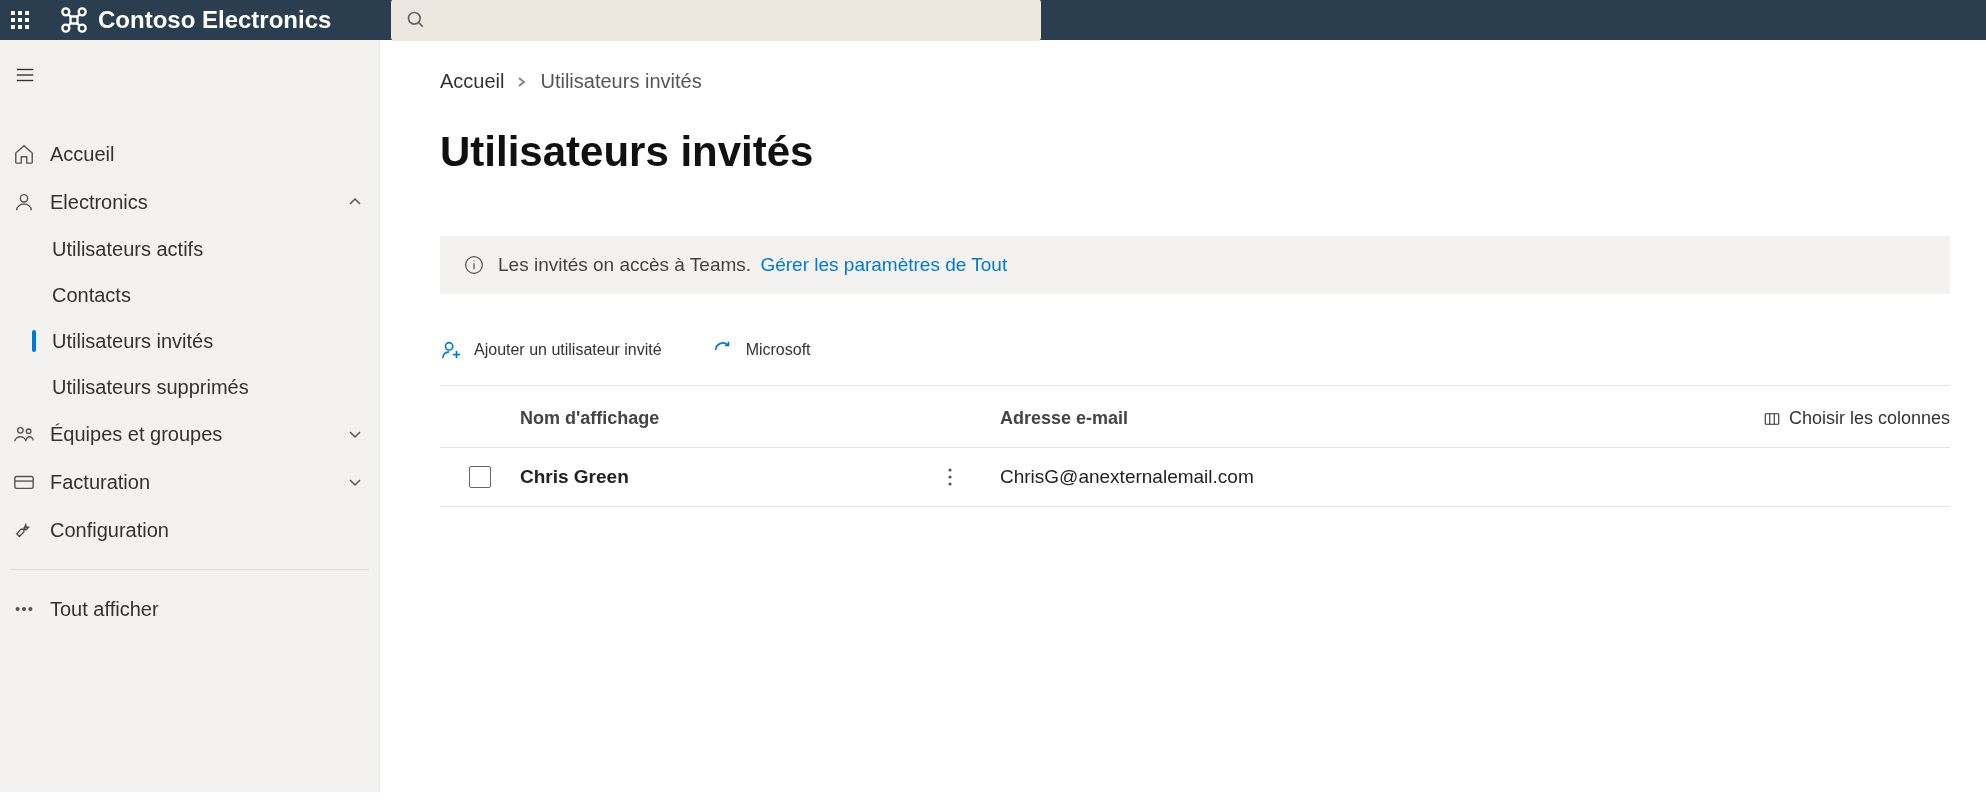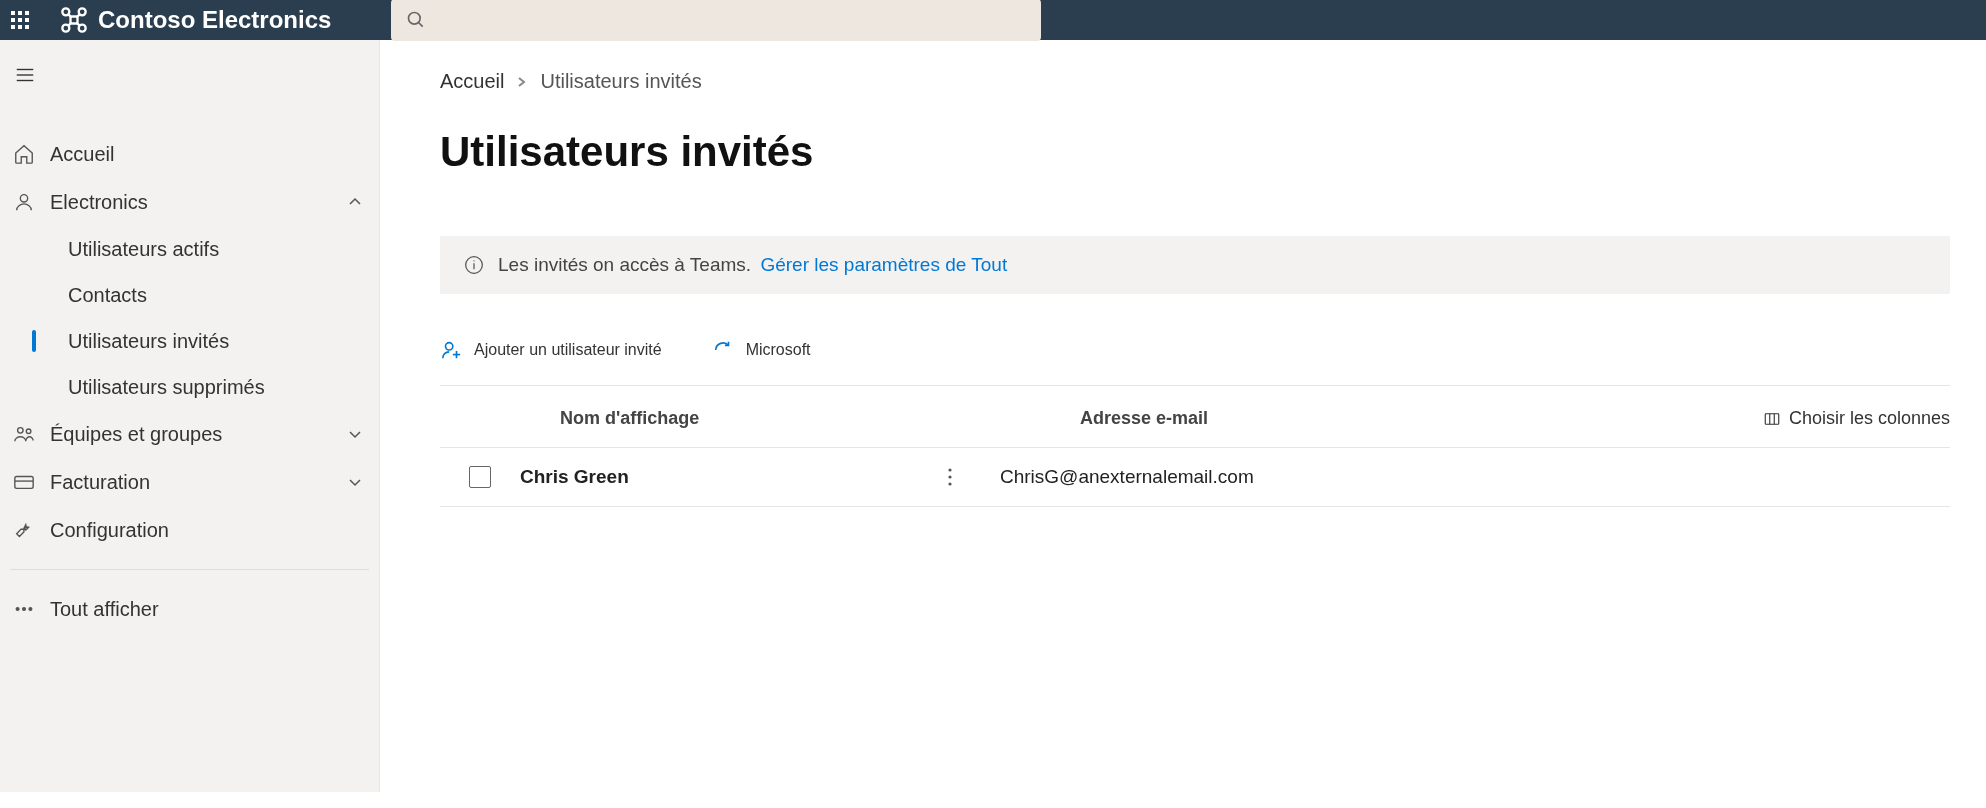--- a/index.html
+++ b/index.html
@@ -69,21 +69,21 @@
     cursor: pointer;
     gap: 14px;
   }
   .nav-item .nav-icon { width: 24px; height: 24px; display:flex; align-items:center; justify-content:center; }
   .nav-item .nav-icon svg { width: 22px; height: 22px; stroke: #555; fill: none; stroke-width: 1.5; }
   .nav-item .chevron { margin-left: auto; width:20px; height:20px; }
   .nav-item .chevron svg { width:16px; height:16px; stroke:#555; fill:none; stroke-width:1.5; }
   .nav-sub {
     display: flex; align-items: center;
     height: 46px;
-    padding-left: 68px;
+    padding-left: 52px;
     font-size: 20px;
     color: #333;
     cursor: pointer;
     position: relative;
   }
   .nav-sub.active::before {
     content: '';
     position: absolute;
     left: 32px; top: 12px; bottom: 12px;
     width: 4px; background: #0078d4;
@@ -118,21 +118,20 @@
     display: flex; align-items: center; gap: 12px;
     font-size: 16px; color: #333; cursor: pointer;
   }
   .toolbar-btn svg { width: 22px; height: 22px; stroke: #0078d4; fill: none; stroke-width: 1.8; }
 
   .table-header {
     display: flex; align-items: center;
     padding: 22px 0 18px 0;
     font-size: 18px; color: #444; font-weight:600;
     border-bottom: 1px solid #e5e5e5;
-    gap: 40px;
   }
   .col-check { width: 80px; display:flex; justify-content:center; }
   .col-name { width: 480px; }
   .col-email { width: 440px; }
   .col-choose { margin-left:auto; display:flex; align-items:center; gap:8px; cursor:pointer; color:#333; font-weight:400; }
   .col-choose svg { width:18px; height:18px; stroke:#333; fill:none; stroke-width:1.5; }
 
   .table-row {
     display: flex; align-items: center;
     padding: 18px 0;

